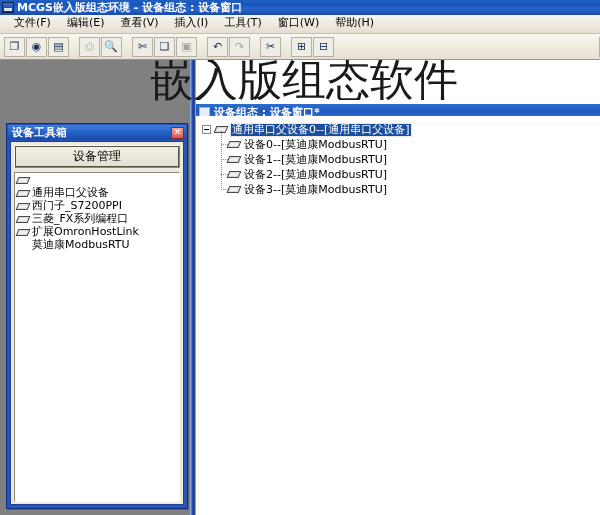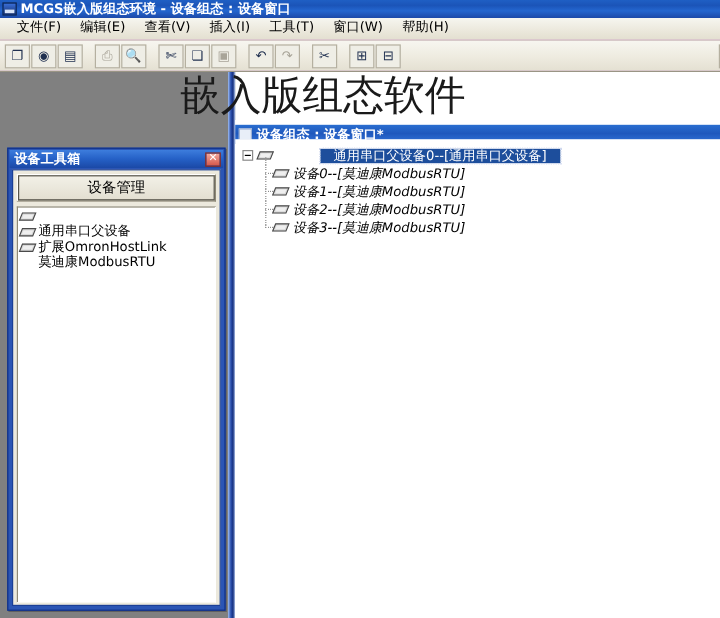--- a/index.html
+++ b/index.html
@@ -6,21 +6,21 @@
   body{
     width:600px;height:515px;overflow:hidden;position:relative;
     background:#ffffff;
     font-family:"DejaVu Sans","Liberation Sans",sans-serif;
     -webkit-font-smoothing:none;
   }
 
   
   #app{
     position:absolute;left:0;top:0;width:600px;height:446px;
-    background:#f0abfc;
+    background:#f97316;
   }
 
   
   .titlebar{
     position:absolute;left:0;top:0;width:600px;height:15px;
     background:linear-gradient(to bottom,#1f5fc4 0%,#1b54b8 30%,#2466cf 60%,#1c49a8 100%);
     display:flex;align-items:center;
     box-sizing:border-box;padding-left:2px;
   }
   .title-icon{
@@ -68,21 +68,21 @@
   .glyph.dim{color:#a8a498;}
 
   
   .mdi{
     position:absolute;left:0;top:60px;width:600px;height:455px;
     background:#808080;overflow:hidden;
   }
   
   .bg-wordmark{
     position:absolute;left:150px;top:0px;
-    font-size:34px;line-height:40px;color:#1a1a1a;white-space:nowrap;
+    font-size:44px;line-height:40px;color:#1a1a1a;white-space:nowrap;
     font-family:"DejaVu Sans","Liberation Sans",sans-serif;
     font-weight:400;
     user-select:none;
   }
   
   .mdi-page{
     position:absolute;left:196px;top:0px;width:404px;height:455px;
     background:#ffffff;
   }
   .mdi-left-gray{
@@ -149,30 +149,29 @@
     position:absolute;left:0;top:1px;width:12px;height:7px;
     background:#d9d9d9;border:1px solid #4a4a4a;box-sizing:border-box;
     transform:skewX(-22deg);
   }
   .dev-icon .chip::after{
     content:"";position:absolute;left:1px;top:1px;right:1px;bottom:1px;
     background:#efefef;
   }
   .tlabel{font-size:11px;line-height:12px;color:#000;}
   .tnode.selected .tlabel{
-    background:#1d4e9c;color:#ffffff;padding:0 11px;
+    background:#1d4e9c;color:#ffffff;padding:0 1px;
     outline:1px dotted #cfd8ee;
-    margin-left:36px;
   }
   .child-rows{margin-left:16px;position:relative;}
   .child-rows::before{
     content:"";position:absolute;left:3px;top:-6px;bottom:7px;width:1px;
     background:repeating-linear-gradient(to bottom,#8d8d8d 0 1px,transparent 1px 2px);
   }
-  .tnode.child{padding-left:10px;position:relative;font-style:italic;}
+  .tnode.child{padding-left:10px;position:relative;}
   .tnode.child::before{
     content:"";position:absolute;left:3px;top:7px;width:7px;height:1px;
     background:repeating-linear-gradient(to right,#8d8d8d 0 1px,transparent 1px 2px);
   }
 
   
   .toolbox{
     position:absolute;left:6px;top:63px;width:182px;height:386px;
     background:#2b55b4;
     border:1px solid #0f2f86;
@@ -364,20 +363,32 @@
           <div class="dev-item">
             <span class="dev-icon">
                 <span class="chip"></span>
               </span>
             <span class="dev-item-label">通用串口父设备</span>
           </div>
           <div class="dev-item">
             <span class="dev-icon">
                 <span class="chip"></span>
               </span>
+            <span class="dev-item-label">西门子_S7200PPI</span>
+          </div>
+          <div class="dev-item">
+            <span class="dev-icon">
+                <span class="chip"></span>
+              </span>
+            <span class="dev-item-label">三菱_FX系列编程口</span>
+          </div>
+          <div class="dev-item">
+            <span class="dev-icon">
+                <span class="chip"></span>
+              </span>
             <span class="dev-item-label">扩展OmronHostLink</span>
           </div>
           <div class="dev-item">
             <span class="dev-icon">
                 <span class="chip"></span>
               </span>
             <span class="dev-item-label">莫迪康ModbusRTU</span>
           </div>
         </div>
       </div>

